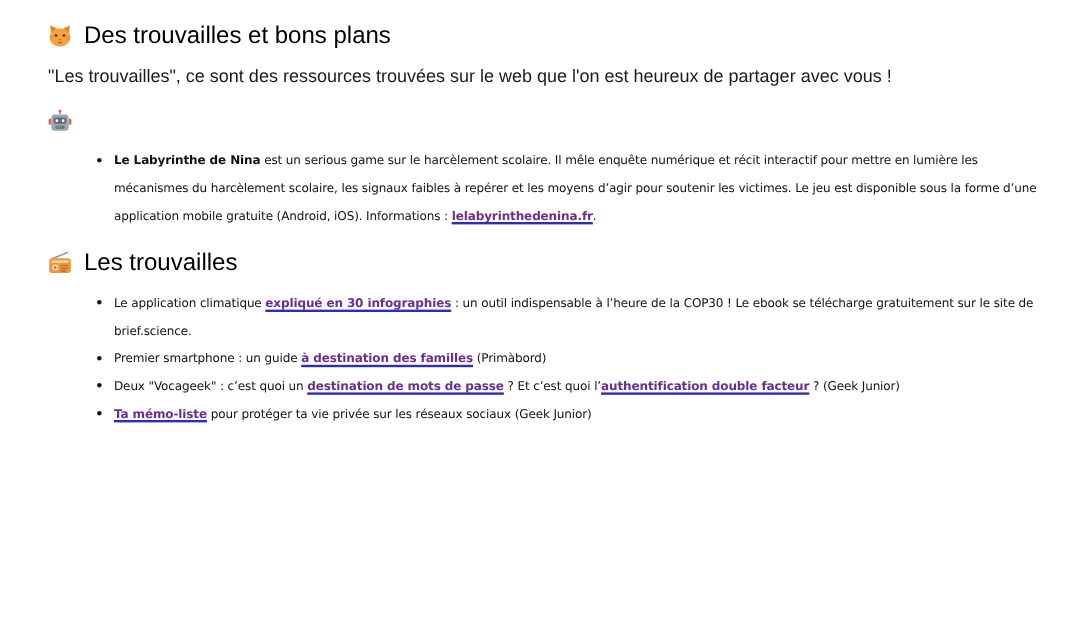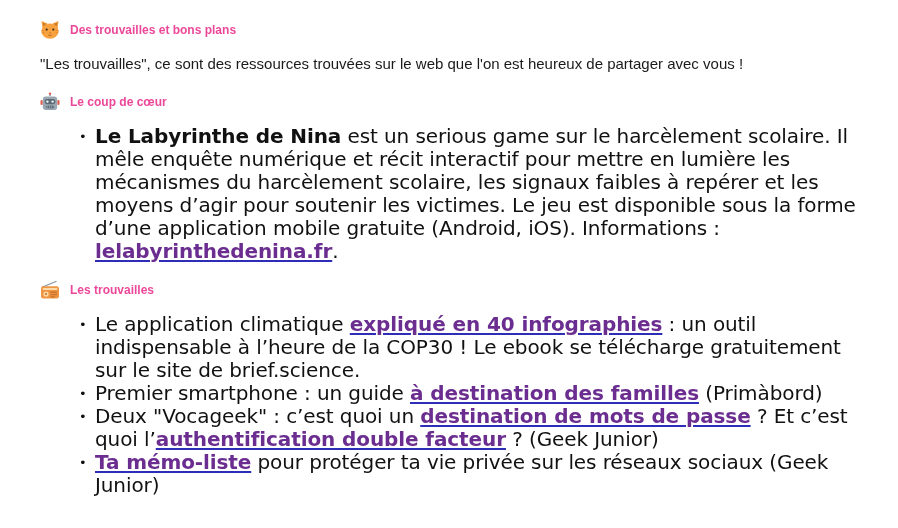--- a/index.html
+++ b/index.html
@@ -4,39 +4,39 @@
 <style>
   html,body{margin:0;padding:0;}
   body{
     width:898px;height:528px;overflow:hidden;
     background:#ffffff;color:#000000;
     font-family:"Liberation Sans",sans-serif;
   }
   .doc{padding:19px 22px 0 40px;}
   h3.sec{
     font-family:"Liberation Sans",sans-serif;
-    font-size:12px;line-height:22px;font-weight:700;
+    font-size:20px;line-height:22px;font-weight:400;
     margin:16px 0 0 0;
-    display:flex;align-items:center;gap:10px;color:#ec4899;
+    display:flex;align-items:center;gap:10px;color:#000000;
   }
   .doc > h3.first{margin-top:0;}
   .emoji{width:20px;height:20px;flex:0 0 auto;display:inline-block;}
   p.intro{
     font-family:"Liberation Sans",sans-serif;
     font-size:15px;line-height:22px;margin:12px 0 0 0;color:#1a1a1a;
   }
   ul.finds{
     list-style:none;
     margin:12px 0 0 0;
     padding:0 0 0 55px;
   }
   ul.finds li{
     position:relative;
     font-family:"DejaVu Sans",sans-serif;
-    font-size:20px;line-height:23px;
+    font-size:10px;line-height:23px;
     letter-spacing:-0.1px;
     color:#111111;
   }
   ul.finds li::before{
     content:"\2022";
     position:absolute;left:-16px;top:0;
     font-size:13px;color:#111111;
   }
   .b{font-weight:700;}
   a.lnk{
@@ -82,21 +82,20 @@
         <rect x="0.5" y="8" width="2.2" height="5" rx="1" fill="#e25b4a"></rect>
         <rect x="17.3" y="8" width="2.2" height="5" rx="1" fill="#e25b4a"></rect>
         <rect x="2.8" y="4.4" width="14.4" height="13.6" rx="3" fill="#99a7b3"></rect>
         <rect x="4.6" y="7" width="10.8" height="5.2" rx="2.4" fill="#5d6a74"></rect>
         <circle cx="7.4" cy="9.6" r="1.2" fill="#e8f4fb"></circle>
         <circle cx="12.6" cy="9.6" r="1.2" fill="#e8f4fb"></circle>
         <rect x="6.2" y="13.8" width="7.6" height="2.4" rx="1" fill="#5d6a74"></rect>
         <path d="M7.6 13.8 v2.4 M9.5 13.8 v2.4 M11.4 13.8 v2.4" stroke="#99a7b3" stroke-width="0.7"></path>
       </svg>
     </span>
-    <span>Le coup de cœur</span>
   </h3>
 
   <ul class="finds">
       <li><span class="b">Le Labyrinthe de Nina</span><span> est un serious game sur le harcèlement scolaire. Il mêle enquête numérique et récit interactif pour mettre en lumière les mécanismes du harcèlement scolaire, les signaux faibles à repérer et les moyens d’agir pour soutenir les victimes. Le jeu est disponible sous la forme d’une application mobile gratuite (Android, iOS). Informations : </span><a class="lnk" href="#">lelabyrinthedenina.fr</a><span>.</span></li>
     </ul>
 
   <h3 class="sec">
     <span class="emoji">
       <svg viewBox="0 0 20 20" width="20" height="20">
         <path d="M2.5 7 L16 1.5" stroke="#8795a1" stroke-width="1.3" stroke-linecap="round"></path>
@@ -106,19 +105,19 @@
         <circle cx="6" cy="14" r="1.1" fill="#c9732a"></circle>
         <rect x="10.2" y="11.6" width="7" height="1.3" rx="0.6" fill="#c9732a"></rect>
         <rect x="10.2" y="14" width="7" height="1.3" rx="0.6" fill="#c9732a"></rect>
         <rect x="10.2" y="16.3" width="5" height="1.3" rx="0.6" fill="#c9732a"></rect>
       </svg>
     </span>
     <span>Les trouvailles</span>
   </h3>
 
   <ul class="finds">
-      <li><span>Le application climatique </span><a class="lnk" href="#">expliqué en 40 infographies</a><span> : un outil indispensable à l’heure de la COP30 ! Le ebook se télécharge gratuitement sur le site de brief.science.</span></li>
+      <li><span>Le application climatique </span><a class="lnk" href="#">expliqué en 30 infographies</a><span> : un outil indispensable à l’heure de la COP30 ! Le ebook se télécharge gratuitement sur le site de brief.science.</span></li>
       <li><span>Premier smartphone : un guide </span><a class="lnk" href="#">à destination des familles</a><span> (Primàbord)</span></li>
       <li><span>Deux "Vocageek" : c’est quoi un </span><a class="lnk" href="#">destination de mots de passe</a><span> ? Et c’est quoi l’</span><a class="lnk" href="#">authentification double facteur</a><span> ? (Geek Junior)</span></li>
       <li><a class="lnk" href="#">Ta mémo-liste</a><span> pour protéger ta vie privée sur les réseaux sociaux (Geek Junior)</span></li>
     </ul>
 
 </div>
 
 </body></html>

